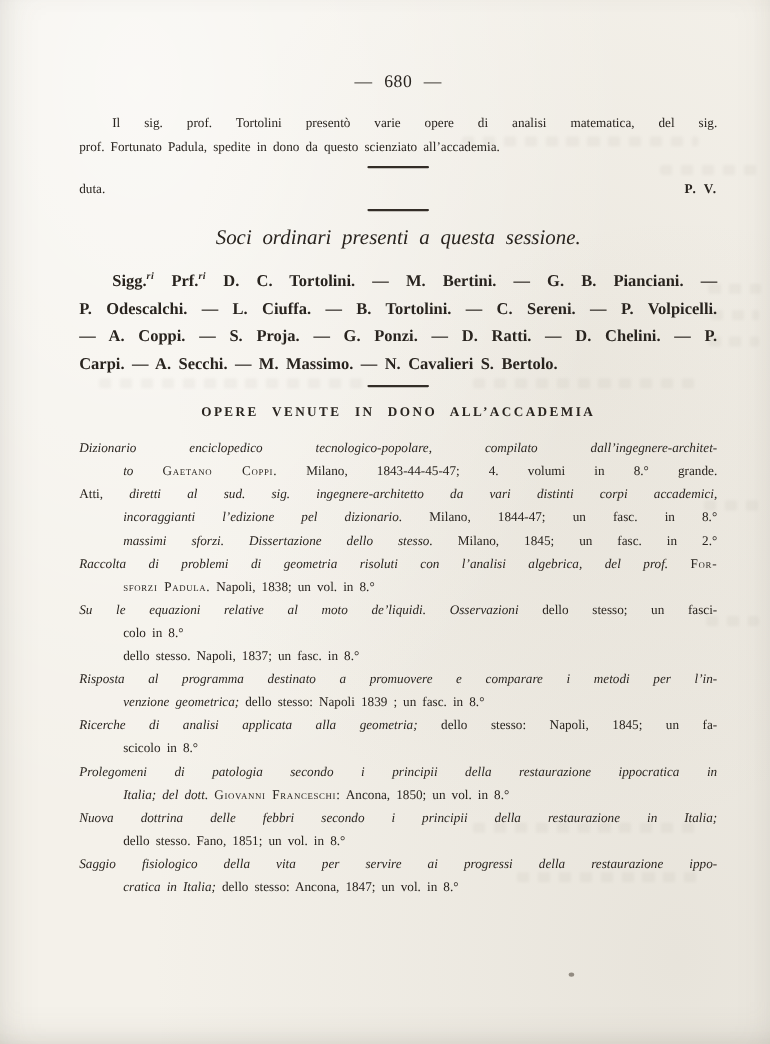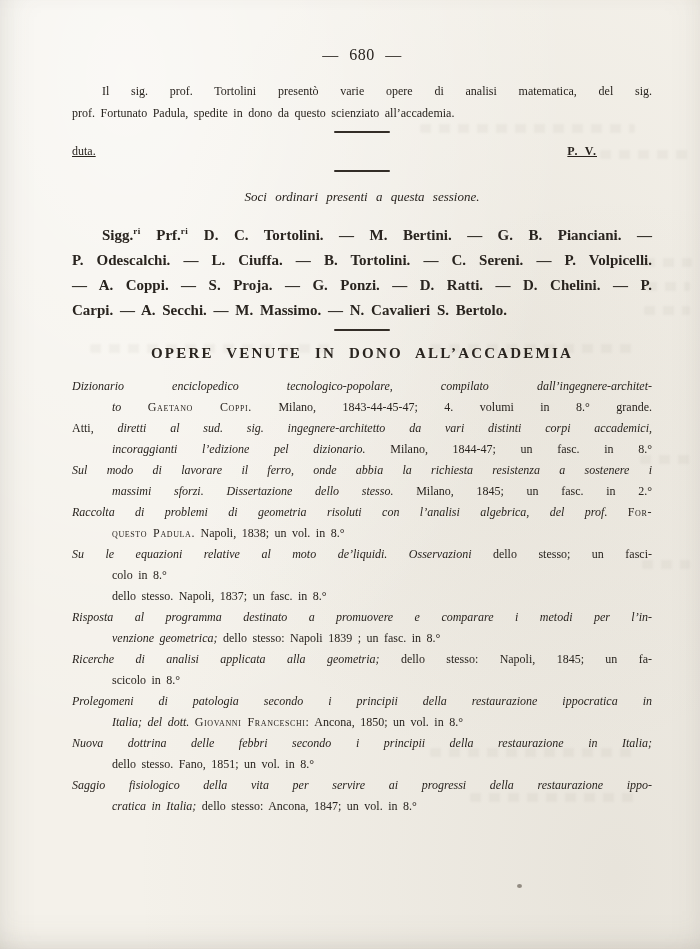--- a/index.html
+++ b/index.html
@@ -7,65 +7,65 @@
     width:700px;height:949px;
     font-family:"Liberation Serif","DejaVu Serif",serif;
     color:#29241f;
     background:#efede6;
     overflow:hidden;
   }
   .page{
     position:relative;
     width:700px;height:949px;
     box-sizing:border-box;
-    padding:44px 48px 0 72px;
+    padding:64px 48px 0 72px;
     background:
       radial-gradient(ellipse at 18% 8%, rgba(255,255,255,.55), rgba(255,255,255,0) 55%),
       radial-gradient(ellipse at 88% 92%, rgba(158,148,128,.14), rgba(158,148,128,0) 55%),
       radial-gradient(ellipse at 75% 35%, rgba(168,158,138,.10), rgba(168,158,138,0) 50%),
       #f4f1ea;
     box-shadow:
       inset 0 -20px 42px -32px rgba(100,92,78,.35),
       inset 24px 0 48px -40px rgba(100,92,78,.30),
       inset -20px 0 48px -42px rgba(100,92,78,.25);
   }
   .pageno{
     text-align:center;
     font-size:16px;line-height:22px;
     letter-spacing:.5px;word-spacing:6px;
     margin-bottom:14px;
   }
   .line{line-height:22px;font-size:12px;word-spacing:2.5px;}
   .just{text-align:justify;text-align-last:justify;}
   .first{text-indent:30px;}
   .hang{padding-left:40px;}
-  .has-right{display:flex;justify-content:space-between;align-items:center;text-decoration:underline;}
-  .right-tag{margin-right:55px;letter-spacing:1px;font-weight:bold;}
+  .has-right{display:flex;justify-content:space-between;align-items:center;}
+  .right-tag{letter-spacing:1px;font-weight:bold;}
   .rule{width:56px;height:2px;background:#332d27;margin:7px auto 7px auto;border-radius:1px;}
   .rule.r2{margin-top:8px;margin-bottom:8px;}
   .rule.r3{margin-top:6px;margin-bottom:6px;}
   .section-heading-italic{
     text-align:center;font-style:italic;
-    font-size:13px;line-height:22px;word-spacing:5px;
+    font-size:19px;line-height:22px;word-spacing:5px;
     margin-top:14px;margin-bottom:0;
   }
   .attendees{margin-top:11px;}
   .attendees .line{line-height:25px;font-weight:bold;font-size:15px;word-spacing:3px;}
   .works-heading{
     text-align:center;font-weight:bold;
-    font-size:15px;line-height:20px;
+    font-size:12px;line-height:20px;
     letter-spacing:2.2px;word-spacing:7px;
     margin-top:12px;
   }
   .entries{margin-top:13px;font-family:Liberation Serif, serif;}
   .entries .line{line-height:21px;}
   .s-n{font-style:normal;}
   .s-i{font-style:italic;}
   .s-sc{font-variant:small-caps;letter-spacing:.6px;}
-  .s-sup{font-size:9px;vertical-align:6px;letter-spacing:.5px;}
+  .s-sup{font-size:9px;vertical-align:6px;font-style:italic;letter-spacing:.5px;}
   .intro{margin-top:0;}
   .p2{margin-top:2px;}
   
   .ghost{
     position:absolute;
     background:repeating-linear-gradient(90deg, rgba(112,102,88,.55) 0 11px, rgba(112,102,88,0) 11px 19px);
     opacity:.10;filter:blur(1.3px);border-radius:2px;height:9px;
   }
   .speck{position:absolute;width:5px;height:4px;background:rgba(72,63,52,.55);border-radius:50%;filter:blur(.4px);}
 </style>
@@ -108,26 +108,25 @@
   <div class="entries">
       <div class="entry">
         <div class="line just"><span class="s-i">Dizionario enciclopedico tecnologico-popolare, compilato dall’ingegnere-architet-</span></div>
         <div class="line hang just"><span class="s-i">to </span><span class="s-sc">Gaetano Coppi.</span><span class="s-n"> Milano, 1843-44-45-47; 4. volumi in 8.° grande.</span></div>
       </div>
       <div class="entry">
         <div class="line just"><span class="s-n">Atti, </span><span class="s-i">diretti al sud. sig. ingegnere-architetto da vari distinti corpi accademici,</span></div>
         <div class="line hang just"><span class="s-i">incoraggianti l’edizione pel dizionario. </span><span class="s-n">Milano, 1844-47; un fasc. in 8.°</span></div>
       </div>
       <div class="entry">
-        <div class="line just"><span class="s-i">Sul modo di lavorare il ferro, onde abbia la richiesta resistenza a sostenere i</span></div>
         <div class="line hang just"><span class="s-i">massimi sforzi. Dissertazione dello stesso. </span><span class="s-n">Milano, 1845; un fasc. in 2.°</span></div>
       </div>
       <div class="entry">
         <div class="line just"><span class="s-i">Raccolta di problemi di geometria risoluti con l’analisi algebrica, del prof. </span><span class="s-sc">For-</span></div>
-        <div class="line hang"><span class="s-sc">questo Padula.</span><span class="s-n"> Napoli, 1838; un vol. in 8.°</span></div>
+        <div class="line hang"><span class="s-sc">sforzi Padula.</span><span class="s-n"> Napoli, 1838; un vol. in 8.°</span></div>
       </div>
       <div class="entry">
         <div class="line just"><span class="s-i">Su le equazioni relative al moto de’liquidi. Osservazioni </span><span class="s-n">dello stesso; un fasci-</span></div>
         <div class="line hang"><span class="s-n">colo in 8.°</span></div>
       </div>
       <div class="entry">
         <div class="line hang"><span class="s-n">dello stesso. Napoli, 1837; un fasc. in 8.°</span></div>
       </div>
       <div class="entry">
         <div class="line just"><span class="s-i">Risposta al programma destinato a promuovere e comparare i metodi per l’in-</span></div>

